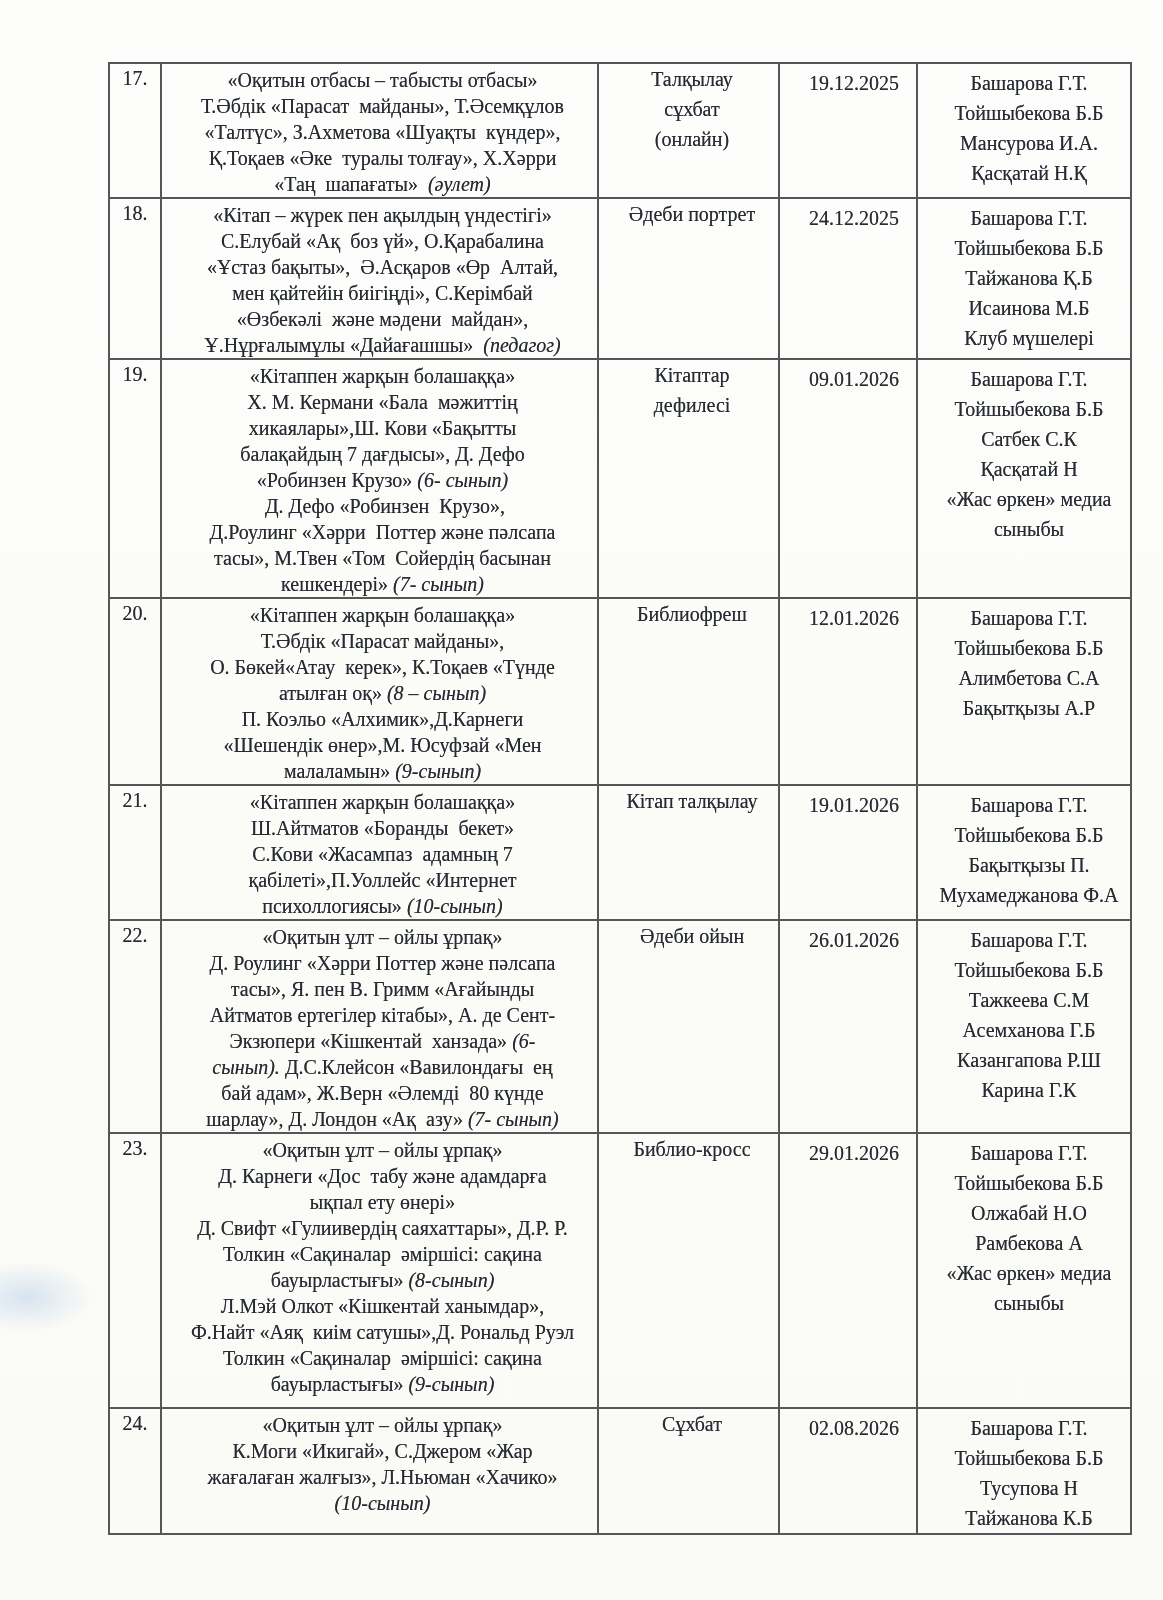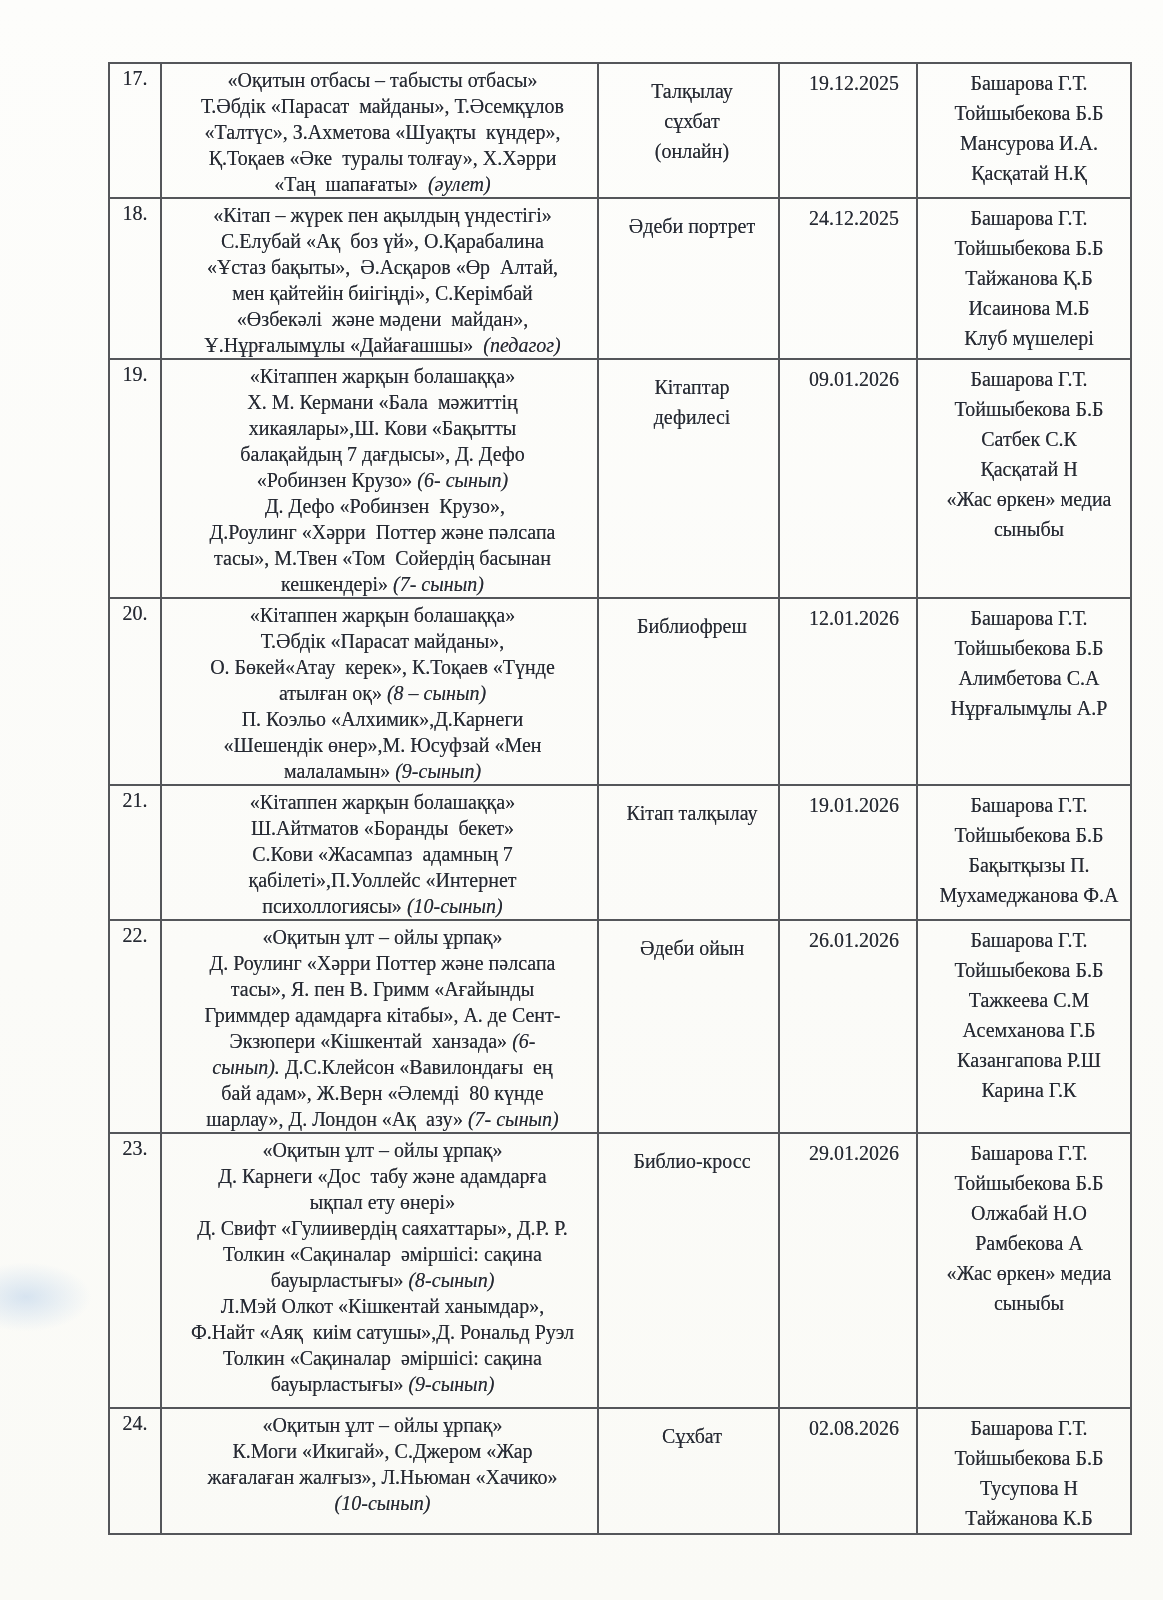--- a/index.html
+++ b/index.html
@@ -33,21 +33,21 @@
   tr:nth-child(2){height:158px}
   tr:nth-child(3){height:232px}
   tr:nth-child(4){height:185px}
   tr:nth-child(5){height:128px}
   tr:nth-child(6){height:207px}
   tr:nth-child(7){height:275px}
   tr:nth-child(8){height:108px}
   .c-num{text-align:center;padding-top:3px;font-size:20px;}
   .c-desc{padding:3px 4px 0 10px;line-height:26px;}
   .c-desc .dline{white-space:pre;}
-  .c-fmt{padding:12px 4px 0 11px;line-height:30px;}
+  .c-fmt{padding:0 4px 0 11px;line-height:30px;}
   .c-fmt div{white-space:pre;}
   .c-date{padding:4px 2px 0 14px;line-height:30px;white-space:pre;font-family:Liberation Serif, serif;}
   .c-resp{padding:4px 2px 0 12px;line-height:30px;}
   .c-resp div{white-space:pre;}
   .it{font-style:italic;}
 </style>
 </head>
 <body>
 
 <div class="page">
@@ -145,21 +145,21 @@
             <div class="dline"><span>малаламын» </span><span class="it">(9-сынып)</span></div>
           </td>
           <td class="c-fmt">
             <div>Библиофреш</div>
           </td>
           <td class="c-date">12.01.2026</td>
           <td class="c-resp">
             <div>Башарова Г.Т.</div>
             <div>Тойшыбекова Б.Б</div>
             <div>Алимбетова С.А</div>
-            <div>Нұрғалымұлы А.Р</div>
+            <div>Бақытқызы А.Р</div>
           </td>
         </tr>
         <tr>
           <td class="c-num">21.</td>
           <td class="c-desc">
             <div class="dline"><span>«Кітаппен жарқын болашаққа»</span></div>
             <div class="dline"><span>Ш.Айтматов «Боранды  бекет»</span></div>
             <div class="dline"><span>С.Кови «Жасампаз  адамның 7</span></div>
             <div class="dline"><span>қабілеті»,П.Уоллейс «Интернет</span></div>
             <div class="dline"><span>психоллогиясы» </span><span class="it">(10-сынып)</span></div>
@@ -174,21 +174,21 @@
             <div>Бақытқызы П.</div>
             <div>Мухамеджанова Ф.А</div>
           </td>
         </tr>
         <tr>
           <td class="c-num">22.</td>
           <td class="c-desc">
             <div class="dline"><span>«Оқитын ұлт – ойлы ұрпақ»</span></div>
             <div class="dline"><span>Д. Роулинг «Хәрри Поттер және пәлсапа</span></div>
             <div class="dline"><span>тасы», Я. пен В. Гримм «Ағайынды</span></div>
-            <div class="dline"><span>Гриммдер адамдарға кітабы», А. де Сент-</span></div>
+            <div class="dline"><span>Айтматов ертегілер кітабы», А. де Сент-</span></div>
             <div class="dline"><span>Экзюпери «Кішкентай  ханзада» </span><span class="it">(6-</span></div>
             <div class="dline"><span class="it">сынып).</span><span> Д.С.Клейсон «Вавилондағы  ең</span></div>
             <div class="dline"><span>бай адам», Ж.Верн «Әлемді  80 күнде</span></div>
             <div class="dline"><span>шарлау», Д. Лондон «Ақ  азу» </span><span class="it">(7- сынып)</span></div>
           </td>
           <td class="c-fmt">
             <div>Әдеби ойын</div>
           </td>
           <td class="c-date">26.01.2026</td>
           <td class="c-resp">

